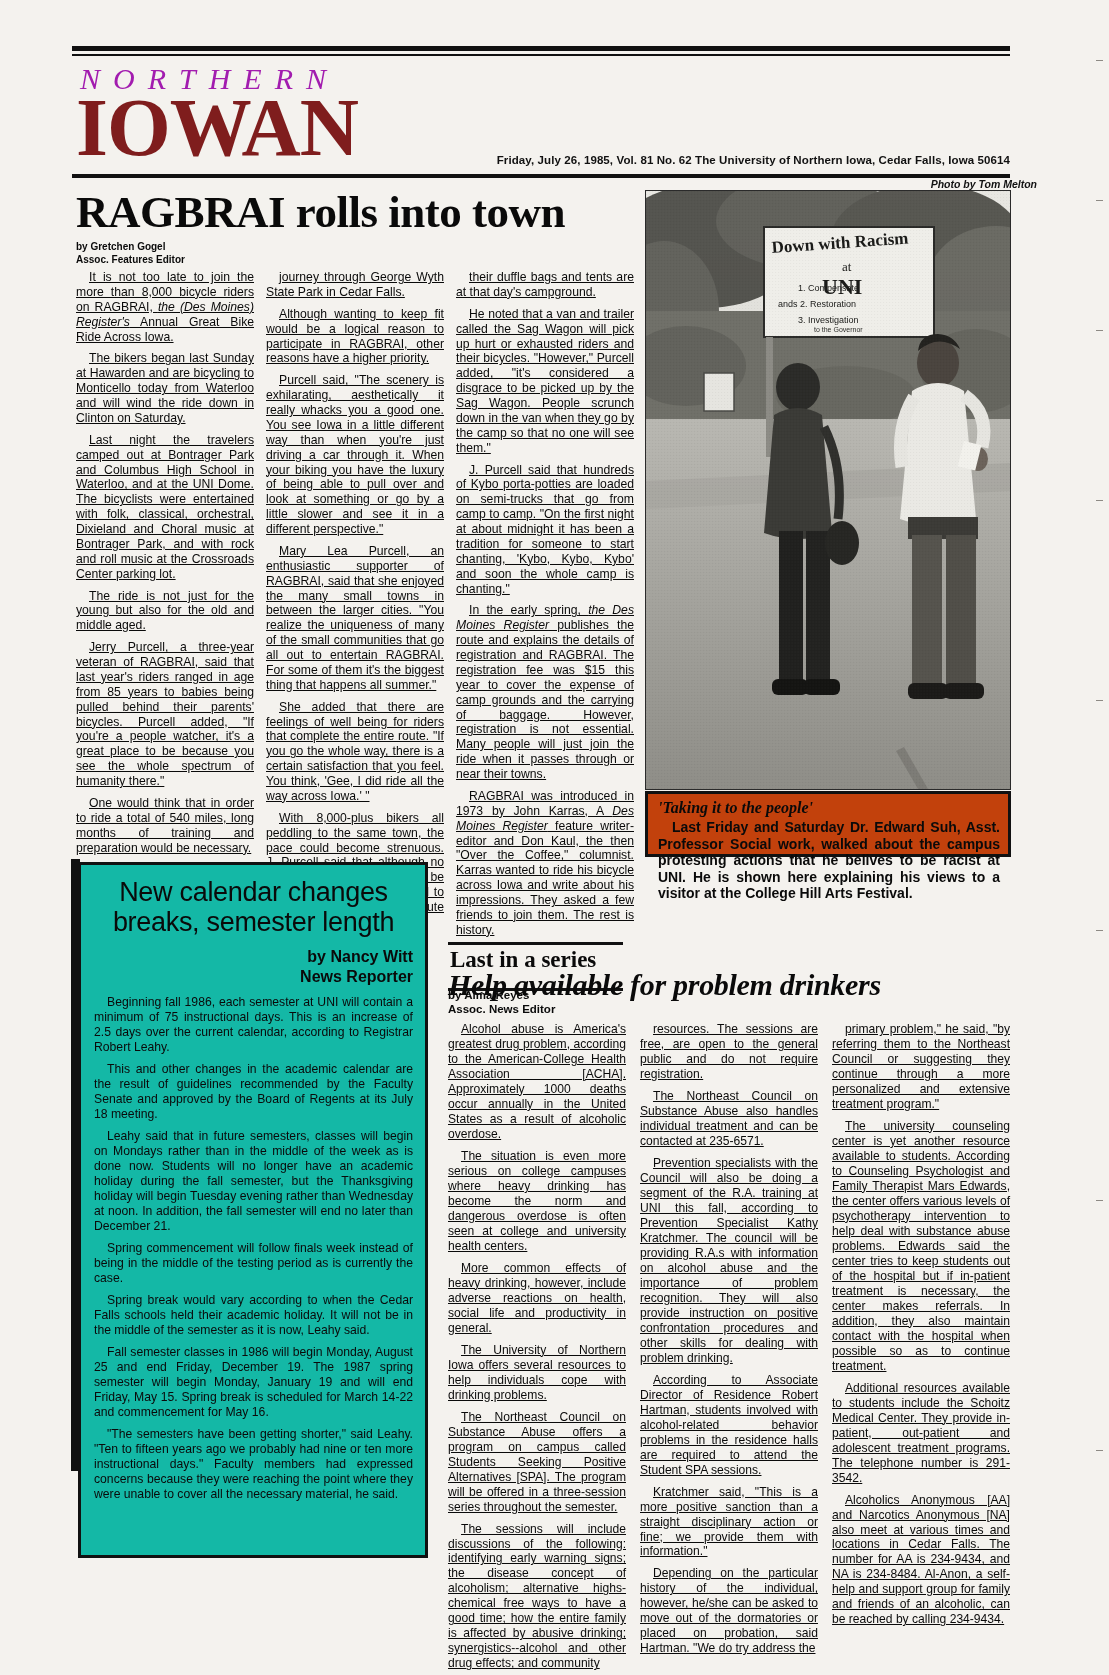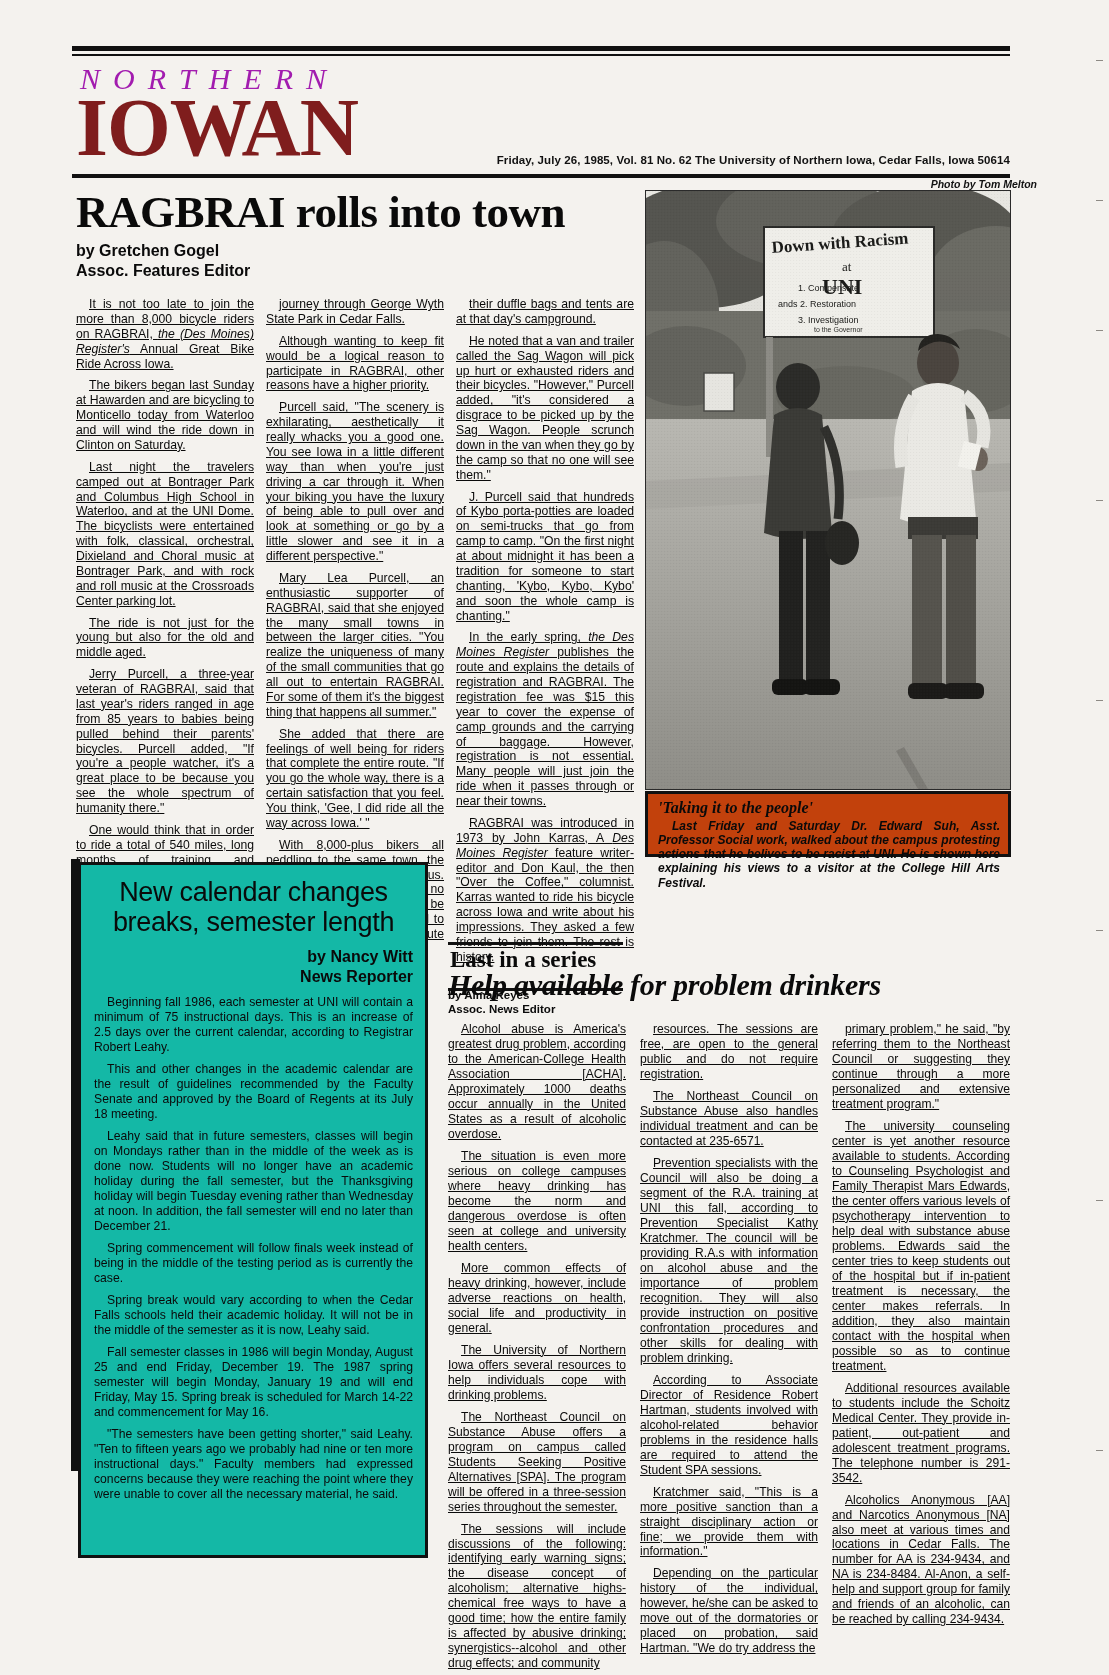--- a/index.html
+++ b/index.html
@@ -44,21 +44,21 @@
     font-size:10.5px; font-style:italic; font-weight:700; color:#111;
   }
 
   
   .topstory { position:absolute; left:76px; top:190px; width:560px; }
   .headline-main {
     font-family:"Liberation Serif", serif;
     font-size:45px; font-weight:700; letter-spacing:-0.5px; line-height:1.0;
     margin:0 0 6px 0;
   }
-  .byline { font-size:16px; font-weight:700; line-height:1.25; margin-bottom:16px; }
+  .byline { font-size:10px; font-weight:700; line-height:1.25; margin-bottom:4px; }
   .cols3 { display:flex; gap:12px; }
   .col { width:178px; }
   .bodytext { font-size:12.2px; line-height:1.22; text-align:justify; }
   .bodytext p { margin:0 0 7px 0; text-indent:13px;text-decoration:underline; }
   .bodytext i, .bodytext em { font-style:italic; }
 
   
   .photobox {
     position:absolute; left:645px; top:190px; width:366px; height:600px;
     overflow:hidden; background:#9a9a95;
@@ -67,21 +67,21 @@
   .photobox svg { display:block; }
   .capbox {
     position:absolute; left:645px; top:791px; width:366px; height:66px;
     border:3px solid #111; padding:5px 8px 4px 10px; background:#c2410c;
   }
   .cap-title {
     font-family:"Liberation Serif", serif;
     font-size:16px; font-weight:700; font-style:italic; margin-bottom:2px;
   }
   .cap-body {
-    font-size:12px; font-weight:700; font-style:italic; line-height:1.18;
+    font-size:14px; font-weight:700; line-height:1.18;
     text-align:justify; text-indent:14px;
   }
 
   
   .calbox {
     position:absolute; left:78px; top:862px; width:350px; height:696px;
     border:3px solid #111; background:#14b8a6; padding:10px 12px 8px 13px;
   }
   .calbox::before {
     content:""; position:absolute; left:-10px; top:-6px; width:9px; height:612px;

